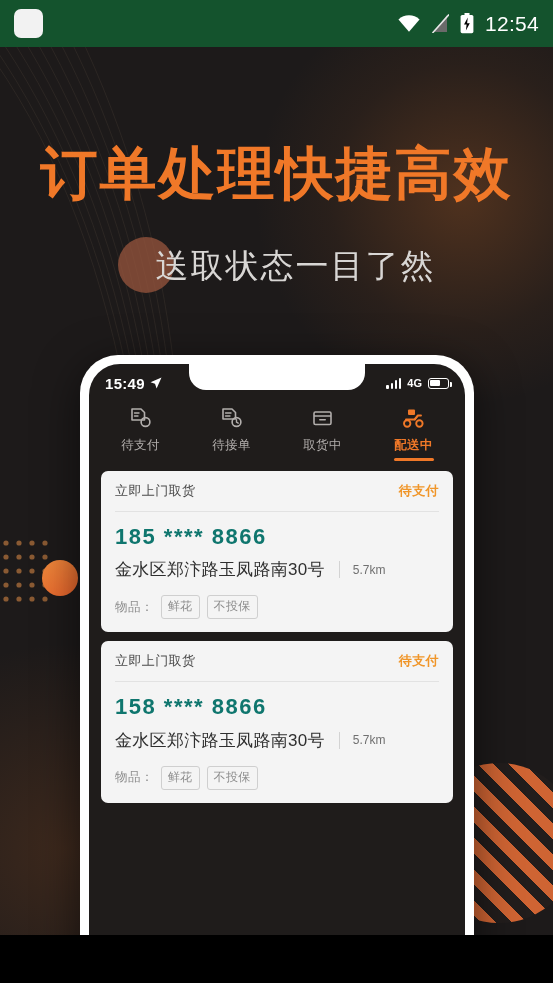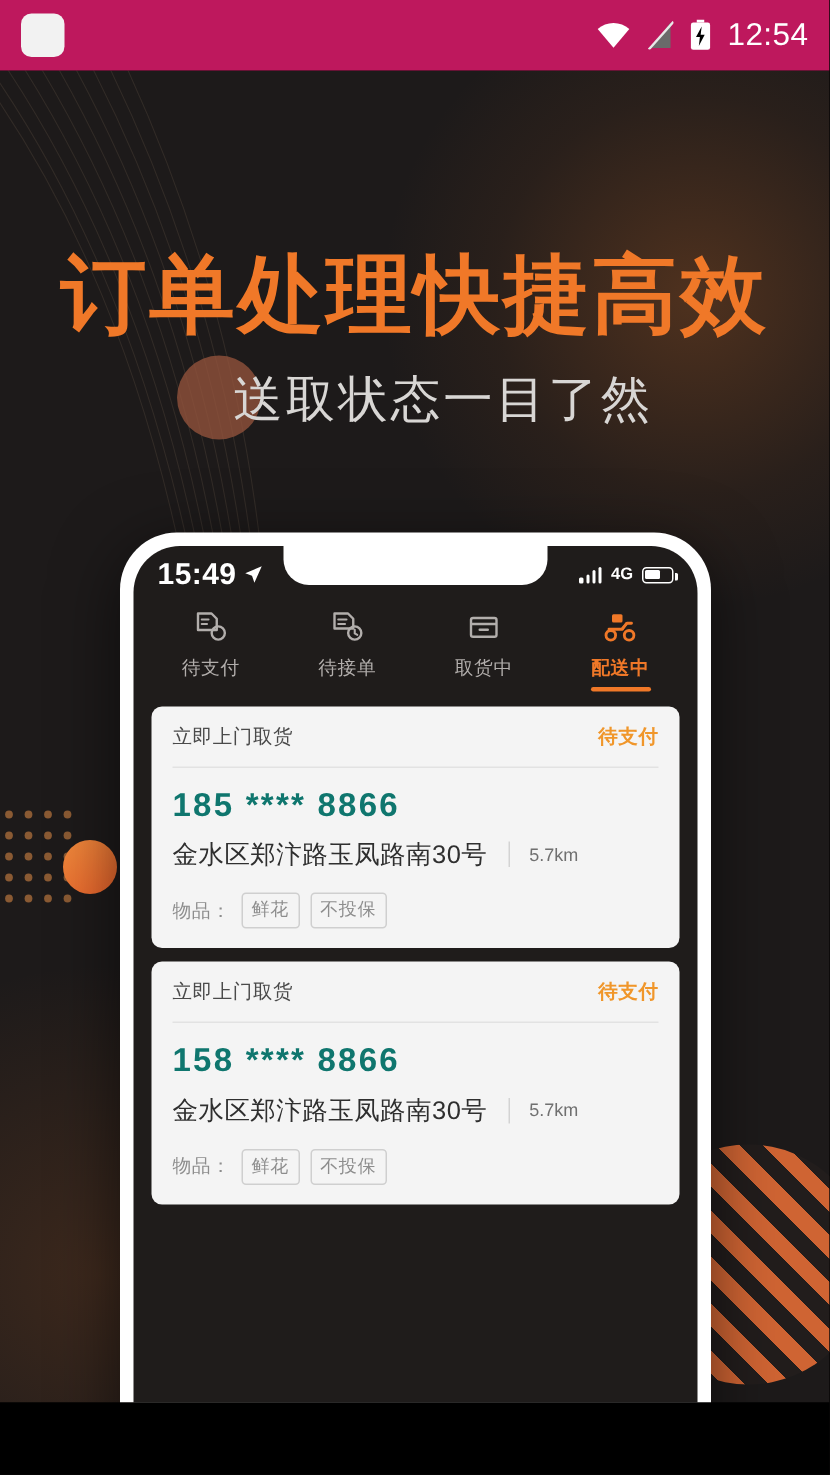--- a/index.html
+++ b/index.html
@@ -6,21 +6,21 @@
   html,body{ background:#000; }
   body{
     width:553px; height:983px;
     font-family:"Liberation Sans","DejaVu Sans",sans-serif;
     overflow:hidden; position:relative;
   }
 
   
   .sysbar{
     position:absolute; top:0; left:0; width:553px; height:47px;
-    background:#be185d; z-index:60;
+    background:#14532d; z-index:60;
     display:flex; align-items:center; padding:0 14px;
   }
   .sysbar-left{ display:flex; align-items:center; gap:10px; }
   .app-square{
     width:29px; height:29px; background:#f2f2f2; border-radius:7px;
   }
   .sysbar-right{
     margin-left:auto; display:flex; align-items:center; gap:11px;
   }
   .ic-wifi{ width:22px; height:17px; display:block; }
@@ -63,21 +63,21 @@
     position:absolute; right:-26px; bottom:12px;
     width:160px; height:160px; border-radius:50%;
     background:repeating-linear-gradient(45deg,#cf6433 0px,#cf6433 11px,#221d1c 11px,#221d1c 22px);
   }
 
   
   .headline{
     position:absolute; left:0; width:553px; top:98px;
     text-align:center; color:#f07828;
     font-size:57px; font-weight:bold; letter-spacing:2px;
-    line-height:1; z-index:6; white-space:nowrap;margin-top:24px;
+    line-height:1; z-index:6; white-space:nowrap;
   }
   .subwrap{
     position:absolute; left:0; width:553px; top:190px;
     display:flex; align-items:center; justify-content:center; z-index:6;
   }
   .sub-disc{
     width:56px; height:56px; border-radius:50%;
     background:rgba(152,86,62,.75);
     margin-right:-18px;
   }
@@ -99,21 +99,21 @@
   }
   .notch{
     position:absolute; left:50%; transform:translateX(-50%); top:0;
     width:176px; height:26px; background:#ffffff;
     border-radius:0 0 17px 17px; z-index:5;
   }
   .pstatus{
     height:38px; display:flex; align-items:center;
     padding:0 16px; color:#fff; position:relative; z-index:6;
   }
-  .ptime{ font-size:20px; font-weight:bold; letter-spacing:.3px; }
+  .ptime{ font-size:15px; font-weight:bold; letter-spacing:.3px; }
   .ploc{ width:12px; height:12px; margin-left:5px; display:block; }
   .pstatus-right{ margin-left:auto; display:flex; align-items:center; gap:6px; }
   .p-bars{ display:flex; align-items:flex-end; gap:1.5px; height:11px; }
   .p-bars i{ width:2.6px; background:#fff; border-radius:1px; display:block; }
   .p-bars i:nth-child(1){height:4px}
   .p-bars i:nth-child(2){height:6px}
   .p-bars i:nth-child(3){height:8.5px}
   .p-bars i:nth-child(4){height:11px}
   .p-4g{ font-size:11px; font-weight:bold;text-align:center; }
   .p-bat{

